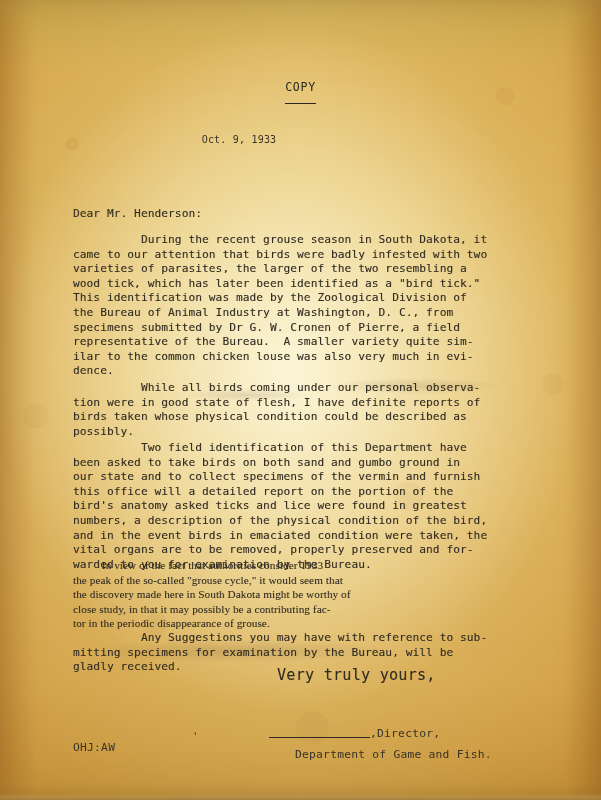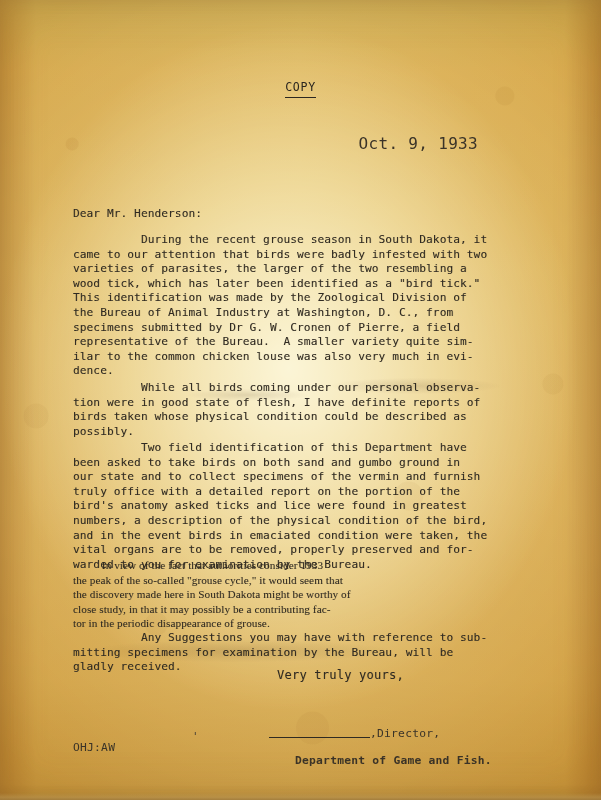--- a/index.html
+++ b/index.html
@@ -69,46 +69,46 @@
     position: absolute;
     left: 0; right: 0;
     top: 80px;
     text-align: center;
     font-size: 11.6px;
     letter-spacing: 0.06em;
     color: #2b2620;
   }
   #copy span {
     border-bottom: 1.4px solid #2b2620;
-    padding-bottom: 3px;
+    padding-bottom: 9px;
   }
 
   #datewrap {
     position: absolute;
     left: 0;
     top: 134px;
     width: 478px;
-    text-align: right;
-    font-size: 16px;
+    text-align: center;
+    font-size: 10px;
     letter-spacing: 0.02em;
   }
 
   #addr      { left: 73px; top: 164px; }
   #salut     { left: 73px; top: 207px; }
   #para1     { left: 73px; top: 233px; }
   #para2     { left: 73px; top: 381px; }
   #para3     { left: 73px; top: 441px; }
   #para4     { left: 73px; top: 558px; font-family: Liberation Serif, serif; }
   #para5     { left: 73px; top: 631px; }
 
   #closing {
     position: absolute;
     left: 277px;
     top: 668px;
-    font-size: 12px;
+    font-size: 15px;
     white-space: pre;
     letter-spacing: 0.02em;
   }
 
   #initials {
     position: absolute;
     left: 73px;
     top: 741px;
     font-size: 11.3px;
     letter-spacing: 0.02em;
@@ -131,21 +131,21 @@
     white-space: pre;
     letter-spacing: 0.02em;
   }
   #sigline {
     display: inline-block;
     width: 101px;
     border-bottom: 1.6px solid #2f2a22;
     height: 11px;
     vertical-align: -1px;
   }
-  #sigrole2 { display: block; margin-left: 26px; margin-top: 14px; font-weight: bold; }
+  #sigrole2 { display: block; margin-left: 26px; margin-top: 8px; }
 
   
   .smudge {
     position: absolute;
     pointer-events: none;
     background: radial-gradient(ellipse at center, rgba(120,100,70,0.18) 0%, rgba(120,100,70,0.0) 72%);
     mix-blend-mode: multiply;
   }
 </style>
 </head>
@@ -172,21 +172,21 @@
 <span>dence.</span></div>
 
   <div class="tx" id="para2"><span>          While all birds coming under our personal observa-</span>
 <span>tion were in good state of flesh, I have definite reports of</span>
 <span>birds taken whose physical condition could be described as</span>
 <span>possibly.</span></div>
 
   <div class="tx" id="para3"><span>          Two field identification of this Department have</span>
 <span>been asked to take birds on both sand and gumbo ground in</span>
 <span>our state and to collect specimens of the vermin and furnish</span>
-<span>truly office with a detailed report on the portion of the</span>
+<span>this office will a detailed report on the portion of the</span>
 <span>bird's anatomy asked ticks and lice were found in greatest</span>
 <span>numbers, a description of the physical condition of the bird,</span>
 <span>and in the event birds in emaciated condition were taken, the</span>
 <span>vital organs are to be removed, properly preserved and for-</span>
 <span>warded to you for examination by the Bureau.</span></div>
 
   <div class="tx" id="para4"><span>          In view of the fact that authorities consider 1933</span>
 <span>the peak of the so-called "grouse cycle," it would seem that</span>
 <span>the discovery made here in South Dakota might be worthy of</span>
 <span>close study, in that it may possibly be a contributing fac-</span>

